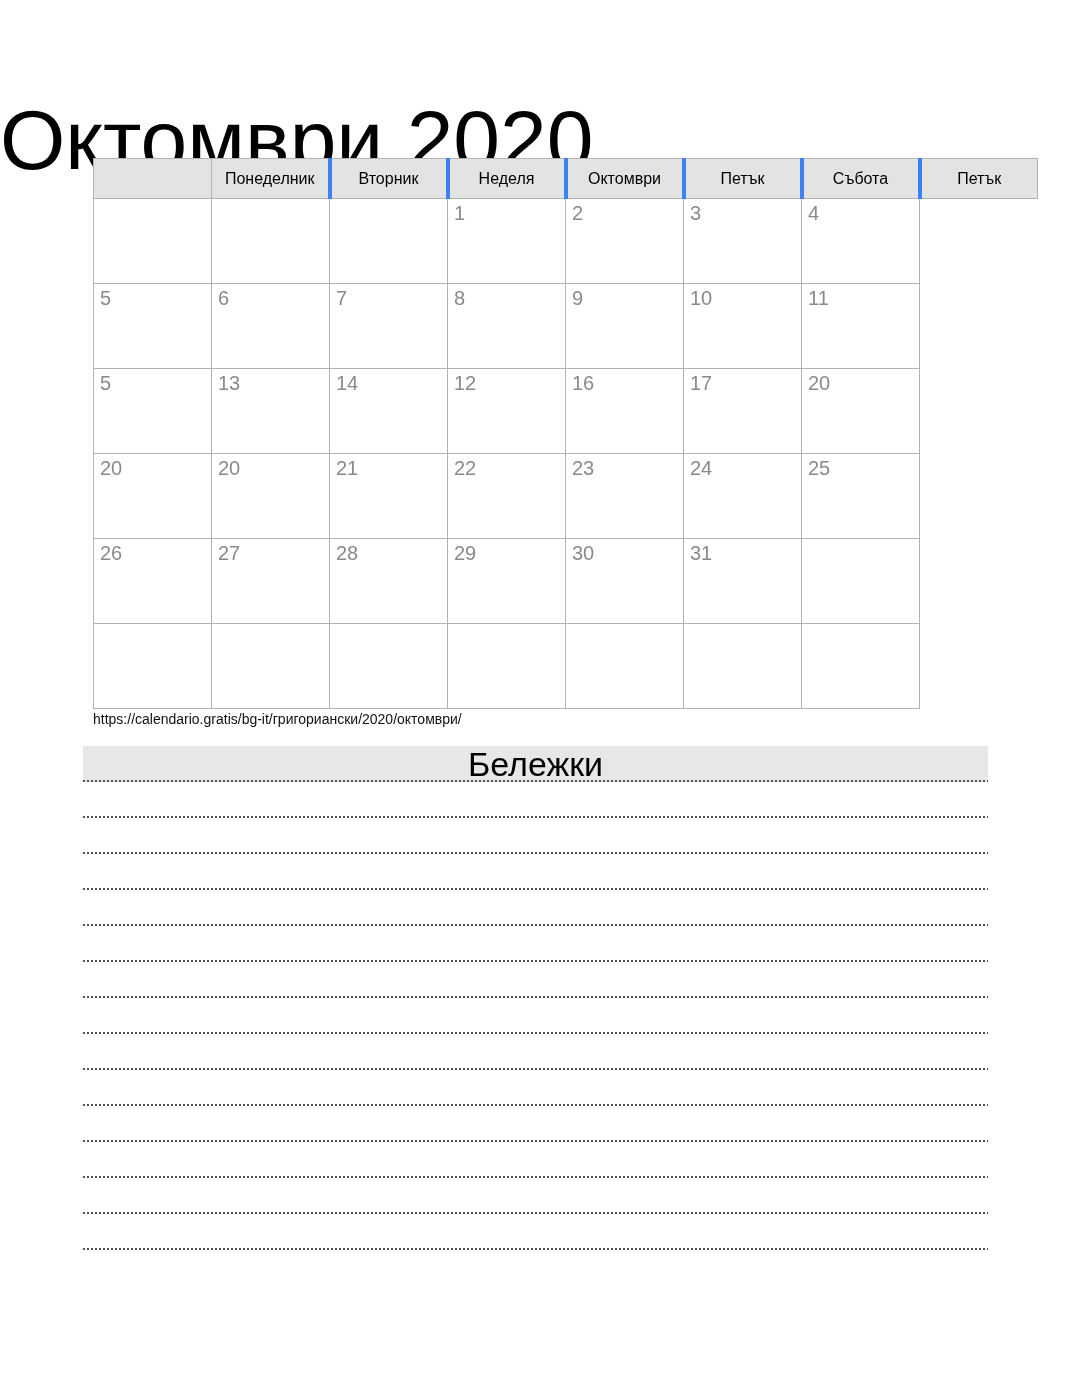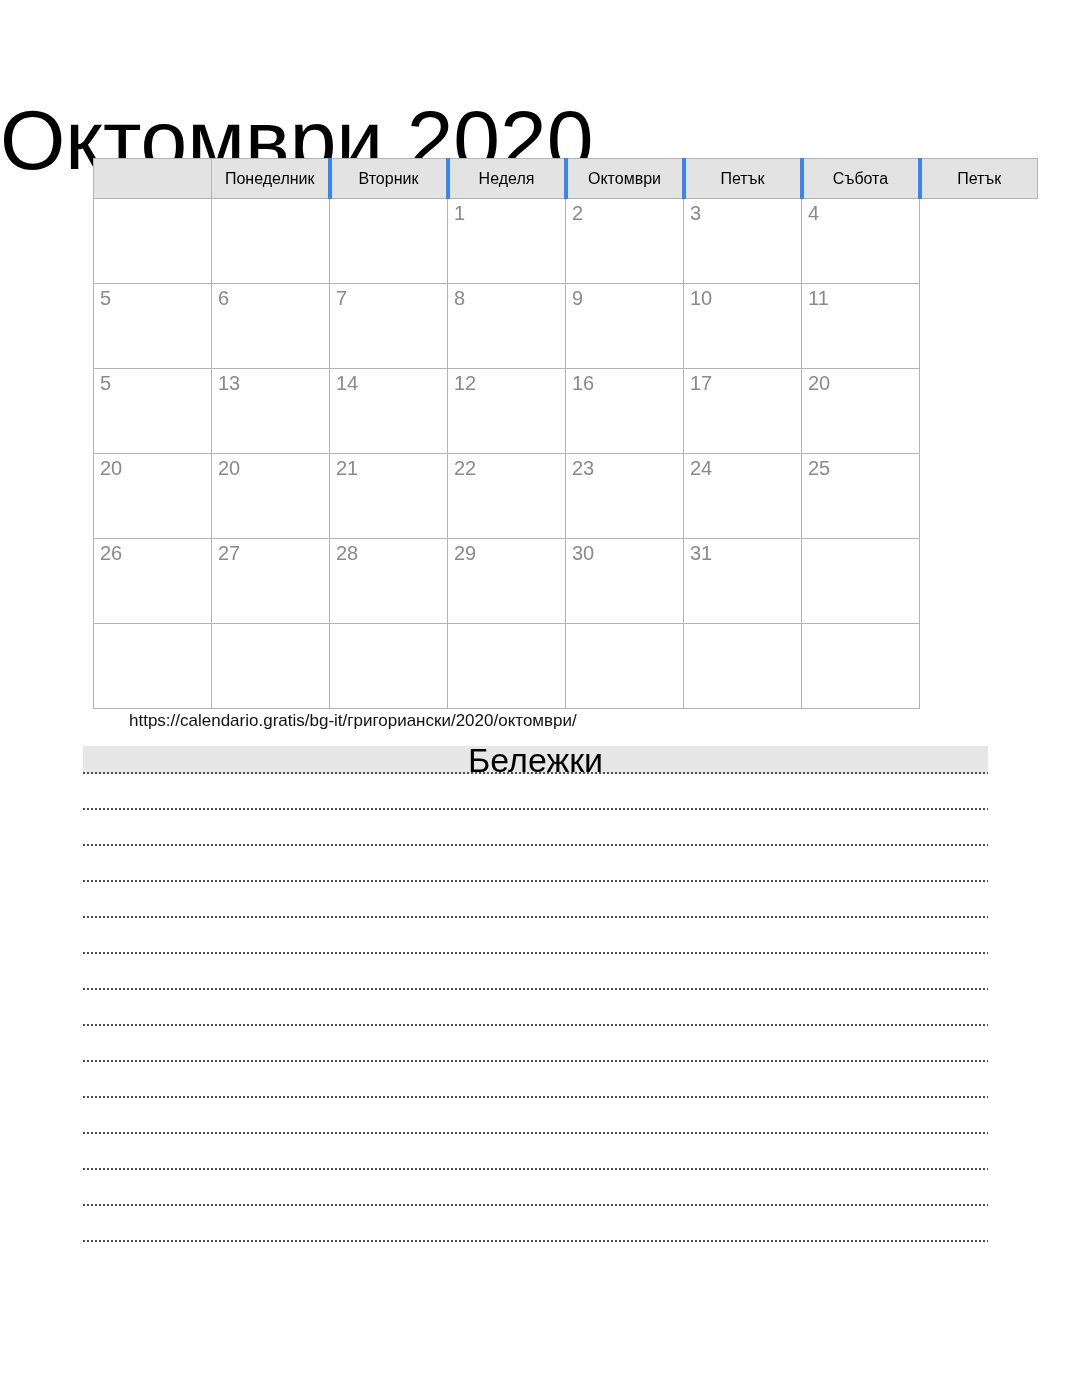--- a/index.html
+++ b/index.html
@@ -75,35 +75,34 @@
     color: var(--date-text);
     padding: 3px 0 0 6px;
     line-height: 1.1;
   }
 
   
   .source-url {
     position: absolute;
     left: 93px;
     top: 711px;
-    font-size: 17px;
+    font-size: 14px;
     color: #111111;
     text-decoration: none;
-    margin-left: 36px;
   }
 
   
   .notes {
     position: absolute;
     left: 83px;
     top: 746px;
     width: 905px;
   }
   .notes-header {
-    height: 28px;
+    height: 36px;
     background: var(--notes-bg);
     display: flex;
     align-items: center;
     justify-content: center;
     font-size: 34px;
     color: #000000;
     background-image: repeating-linear-gradient(to right, var(--dot) 0 2px, rgba(0,0,0,0) 2px 4px);
     background-repeat: no-repeat;
     background-position: left bottom;
     background-size: 100% 2px;

